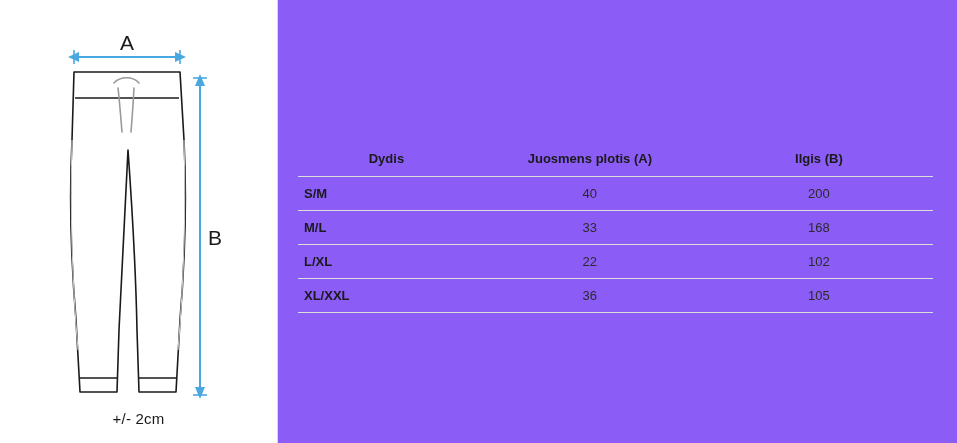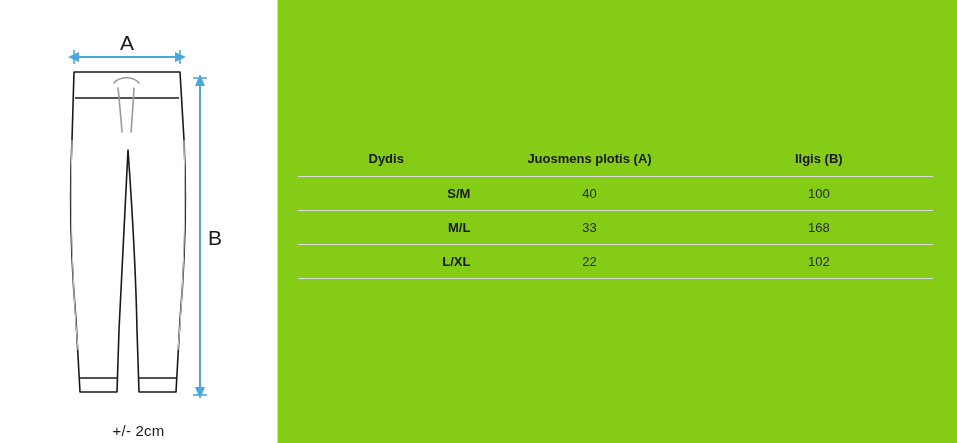--- a/index.html
+++ b/index.html
@@ -27,38 +27,38 @@
     background: #ffffff;
     flex: 0 0 277px;
   }
   .diagram-svg {
     display: block;
   }
   .tolerance-note {
     position: absolute;
     left: 0;
     right: 0;
-    bottom: 4px;
+    bottom: 16px;
     text-align: center;
     font-size: 15px;
     color: #1a1a1a;
     letter-spacing: 0.2px;
   }
   .divider {
     width: 1px;
     height: 443px;
     background: #d8d8d8;
     flex: 0 0 1px;
   }
   
   .table-panel {
     position: relative;
     flex: 1 1 auto;
     height: 443px;
-    background: #84cc16;
+    background: #8b5cf6;
   }
   .size-table {
     position: absolute;
     left: 20px;
     top: 143px;
     width: 635px;
     border-collapse: collapse;
     font-size: 13px;
     color: #1a1a1a;
   }
@@ -74,21 +74,21 @@
     text-align: center;
   }
   .size-table td {
     padding: 9px 4px;
     text-align: center;
     border-bottom: 1px solid #dcdcdc;
     font-size: 13px;
     color: #2b2b2b;
   }
   .size-table td.size-name {
-    text-align: right;
+    text-align: left;
     font-weight: bold;
     padding-left: 6px;
     color: #1a1a1a;
   }
   .size-table tr:last-child td {
     border-bottom: 1px solid #dcdcdc;
   }
   .col-a { width: 230px; }
   .col-b { width: 230px; margin-top: 28px; }
   .col-size { width: 175px; }
@@ -168,29 +168,34 @@
         <tr>
           <th class="col-size col-label">Dydis</th>
           <th class="col-a">Juosmens plotis (A)</th>
           <th class="col-b">Ilgis (B)</th>
         </tr>
       </thead>
       <tbody>
         <tr>
           <td class="size-name">S/M</td>
           <td>40</td>
-          <td>100</td>
+          <td>200</td>
         </tr>
         <tr>
           <td class="size-name">M/L</td>
           <td>33</td>
           <td>168</td>
         </tr>
         <tr>
           <td class="size-name">L/XL</td>
           <td>22</td>
           <td>102</td>
         </tr>
+        <tr>
+          <td class="size-name">XL/XXL</td>
+          <td>36</td>
+          <td>105</td>
+        </tr>
       </tbody>
     </table>
   </div>
 
 </div>
 
 </body></html>

